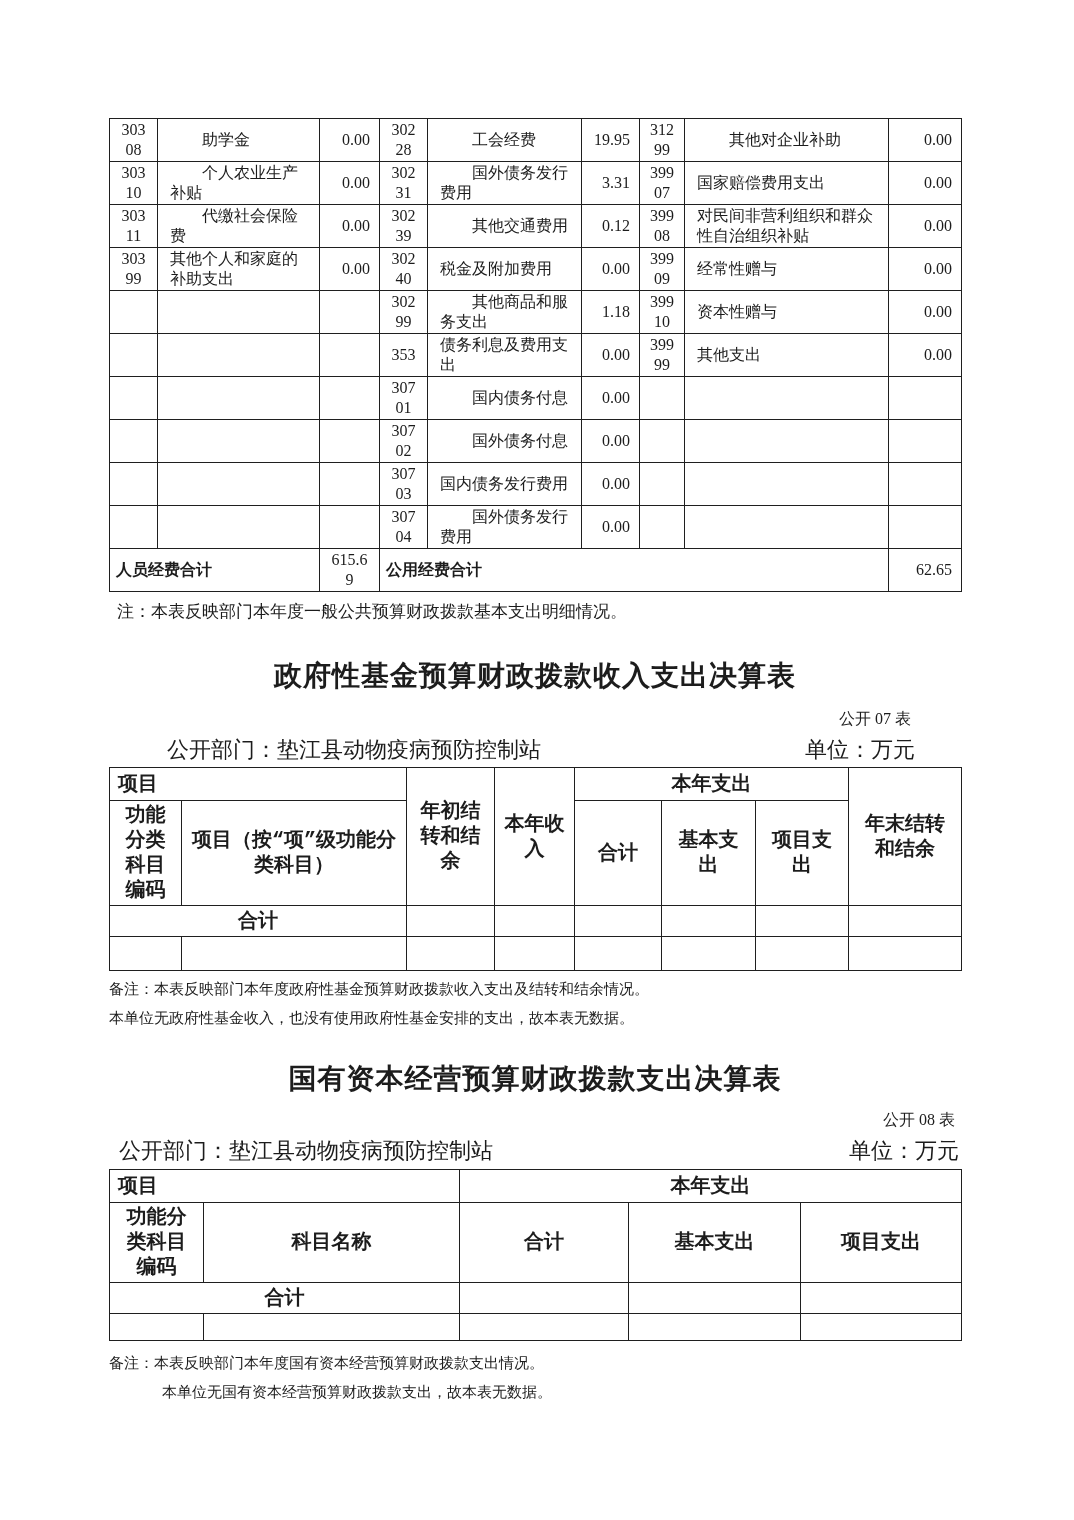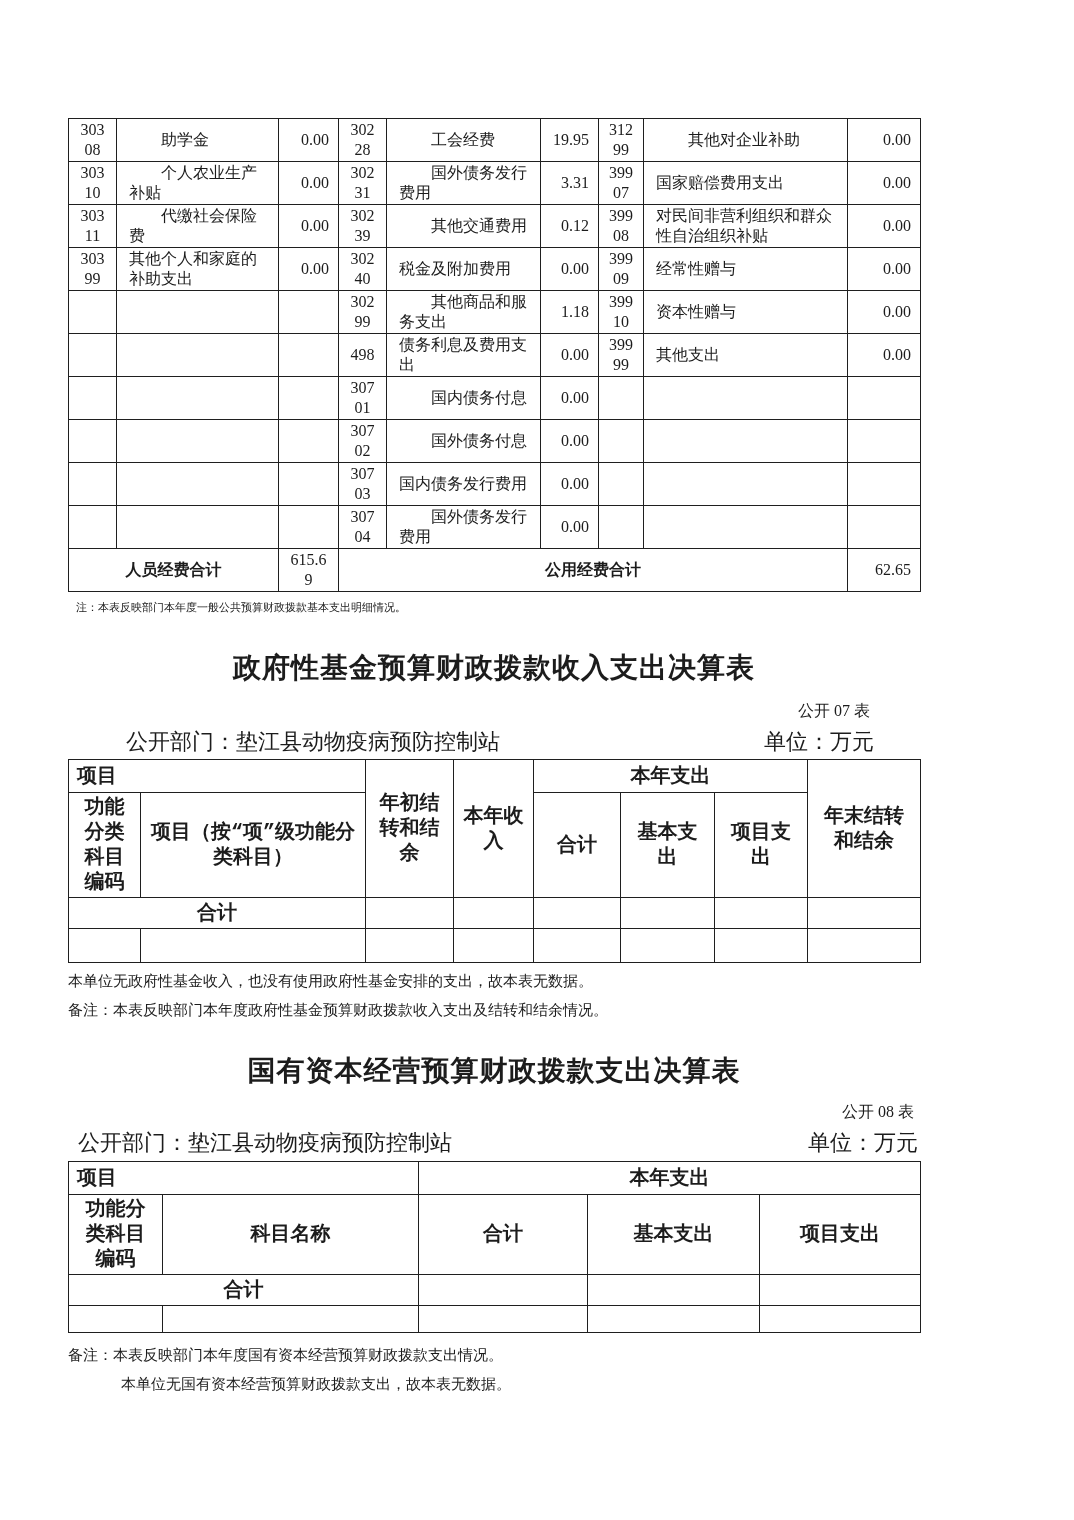--- a/index.html
+++ b/index.html
@@ -2,42 +2,42 @@
 <html><head>
 <meta charset="utf-8">
 <style>
   * { box-sizing: border-box; }
   html, body { margin: 0; padding: 0; }
   body {
     width: 1074px; height: 1520px; background: #ffffff;
     font-family: "Liberation Serif", "DejaVu Serif", serif;
     color: #1c1c1c; overflow: hidden;
   }
-  .page { padding-top: 118px; padding-left: 68px; }
+  .page { padding-top: 118px; padding-left: 109px; }
   table { border-collapse: collapse; table-layout: fixed; width: 852px; }
   td { border: 1px solid #1f1f1f; font-size: 16px; line-height: 1.25; vertical-align: middle; overflow: hidden; }
   .c { text-align: center; padding: 1px 10px; word-break: break-all; }
   .n { text-align: left; padding: 1px 12px; }
   .n.i { text-indent: 2em; }
   .v { text-align: right; padding: 1px 9px; word-break: break-all; }
-  .fl { font-family: "Liberation Sans", "DejaVu Sans", sans-serif; font-weight: bold; text-align: center; font-size: 16px; padding: 1px 6px; }
+  .fl { font-family: "Liberation Sans", "DejaVu Sans", sans-serif; font-weight: bold; font-size: 16px; padding: 1px 6px; }
   .fv { text-align: center; word-break: break-all; padding: 1px 9px; }
   .fv.r { text-align: right; }
   .h { font-family: Liberation Mono, monospace; font-weight: bold; text-align: center; font-size: 20px; padding: 2px 8px; }
   .h.left { text-align: left; }
   .t2 td, .t3 td { padding: 2px 8px; }
   .t2 .r1 td { height: 33px; }
   .t2 .r2 td { height: 84px; }
   .t2 .r3 td { height: 31px; }
   .t2 .r4 td { height: 34px; }
   .t3 .r1 td { height: 33px; }
   .t3 .r2 td { height: 77px; }
   .t3 .r3 td { height: 31px; }
   .t3 .r4 td { height: 27px; }
-  .note1 { margin: 8px 0 0 8px; font-size: 11px; width: 844px; }
+  .note1 { margin: 8px 0 0 8px; font-size: 17px; width: 844px; }
   .title {
     margin-top: 34px; width: 852px; text-align: center;
     font-family: "Liberation Sans", "DejaVu Sans", sans-serif;
     font-weight: bold; font-size: 28px; letter-spacing: 1px;
   }
   .tableno { margin-top: 14px; width: 852px; text-align: right; padding-right: 50px; font-size: 16px; }
   .tableno.no3 { padding-right: 6px; margin-top: 12px; }
   .meta { margin-top: 5px; margin-bottom: 2px; display: flex; justify-content: space-between; font-size: 22px; width: 852px; }
   .meta.m2 { padding-left: 58px; padding-right: 46px; }
   .meta.m3 { padding-left: 10px; padding-right: 2px; margin-bottom: 3px; }
@@ -115,21 +115,21 @@
       <td class="n i">其他商品和服务支出</td>
       <td class="v">1.18</td>
       <td class="c">39910</td>
       <td class="n">资本性赠与</td>
       <td class="v">0.00</td>
     </tr>
     <tr>
       <td class="c"></td>
       <td class="n"></td>
       <td class="v"></td>
-      <td class="c">498</td>
+      <td class="c">353</td>
       <td class="n">债务利息及费用支出</td>
       <td class="v">0.00</td>
       <td class="c">39999</td>
       <td class="n">其他支出</td>
       <td class="v">0.00</td>
     </tr>
     <tr>
       <td class="c"></td>
       <td class="n"></td>
       <td class="v"></td>
@@ -231,22 +231,22 @@
       <td></td>
       <td></td>
       <td></td>
       <td></td>
       <td></td>
       <td></td>
     </tr>
   </tbody>
     </table>
   <div class="notes">
+    <div>备注：本表反映部门本年度政府性基金预算财政拨款收入支出及结转和结余情况。</div>
     <div>本单位无政府性基金收入，也没有使用政府性基金安排的支出，故本表无数据。</div>
-    <div>备注：本表反映部门本年度政府性基金预算财政拨款收入支出及结转和结余情况。</div>
   </div>
 
   <div class="title" style="margin-top:28px">国有资本经营预算财政拨款支出决算表</div>
   <div class="tableno no3">公开 08 表</div>
   <div class="meta m3">
     <span>公开部门：垫江县动物疫病预防控制站</span>
     <span>单位：万元</span>
   </div>
   <table class="t3">
     <colgroup>

